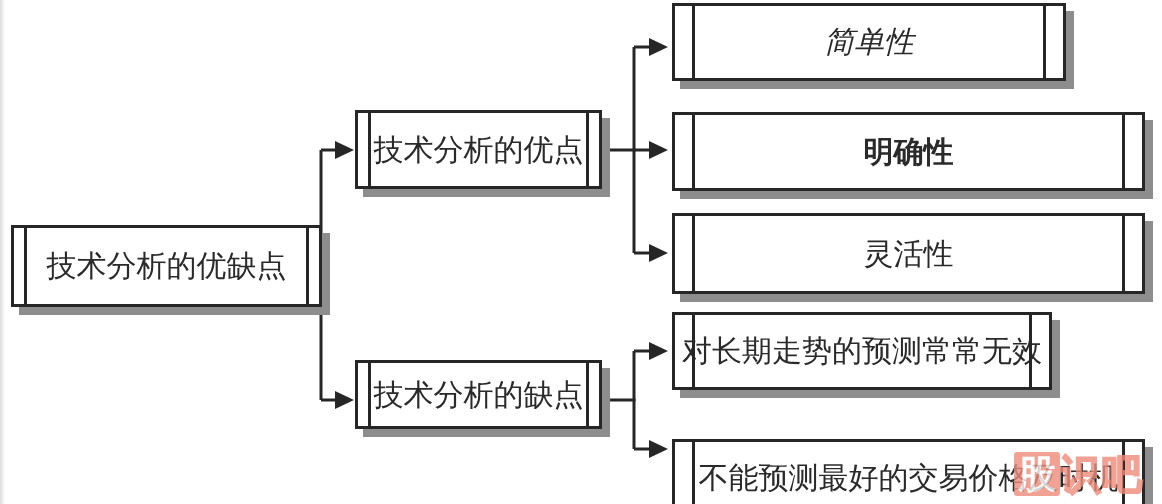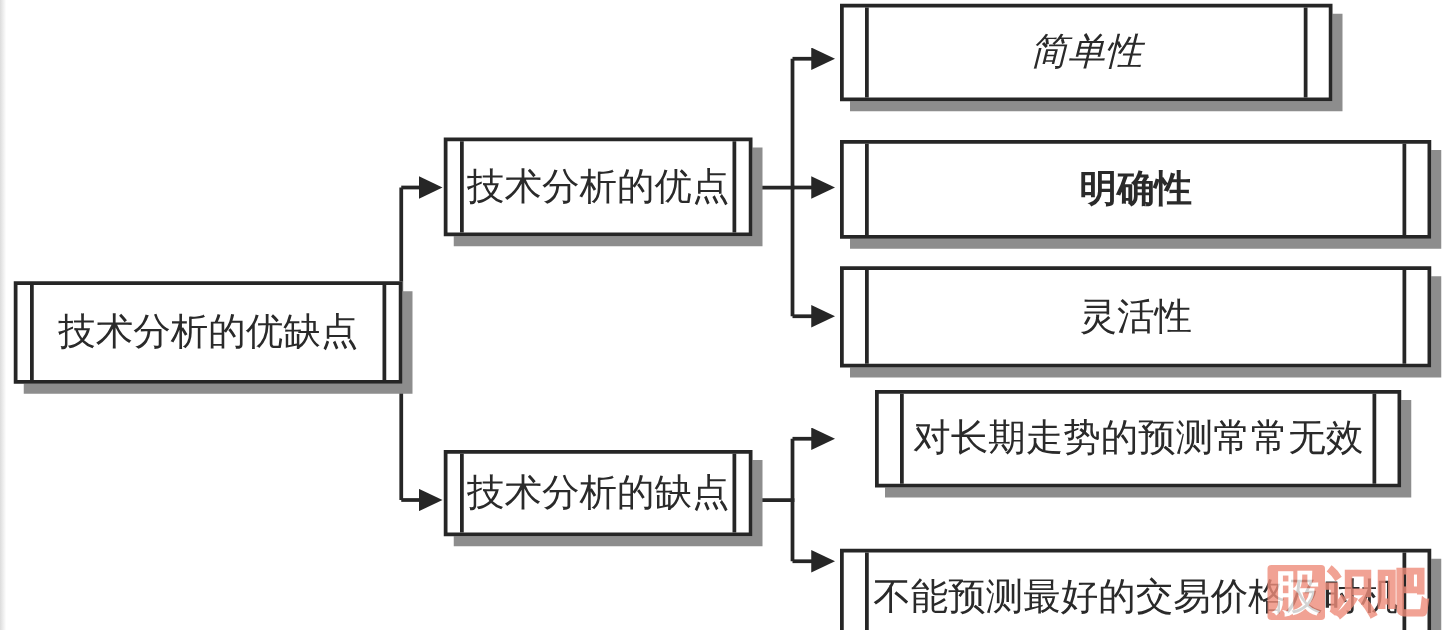--- a/index.html
+++ b/index.html
@@ -42,21 +42,21 @@
   .node::after{right:10px;}
   .node.wide::before{left:17px;}
   .node.wide::after{right:17px;}
 
   #n-root{left:11px;top:209px;width:311px;height:82px;margin-top:16px;}
   #n-adv {left:355px;top:110px;width:247px;height:79px;}
   #n-dis {left:355px;top:360px;width:247px;height:69px;}
   #n-l1  {left:672px;top:3px;  width:394px;height:78px;font-style:italic;}
   #n-l2  {left:672px;top:112px;width:473px;height:79px;font-weight:bold;}
   #n-l3  {left:672px;top:213px;width:473px;height:81px;text-align:center;}
-  #n-l4  {left:700px;top:312px;width:421px;height:78px;}
+  #n-l4  {left:672px;top:312px;width:380px;height:78px;}
   #n-l5  {left:672px;top:410px;width:473px;height:78px;margin-top:29px;}
 
   svg.connectors{position:absolute;left:0;top:0;width:1162px;height:504px;}
 
   .watermark{
     position:absolute;left:1014px;top:452px;
     display:flex;align-items:center;
     opacity:.8;
     font-family:"DejaVu Sans","Liberation Sans",sans-serif;
   }

